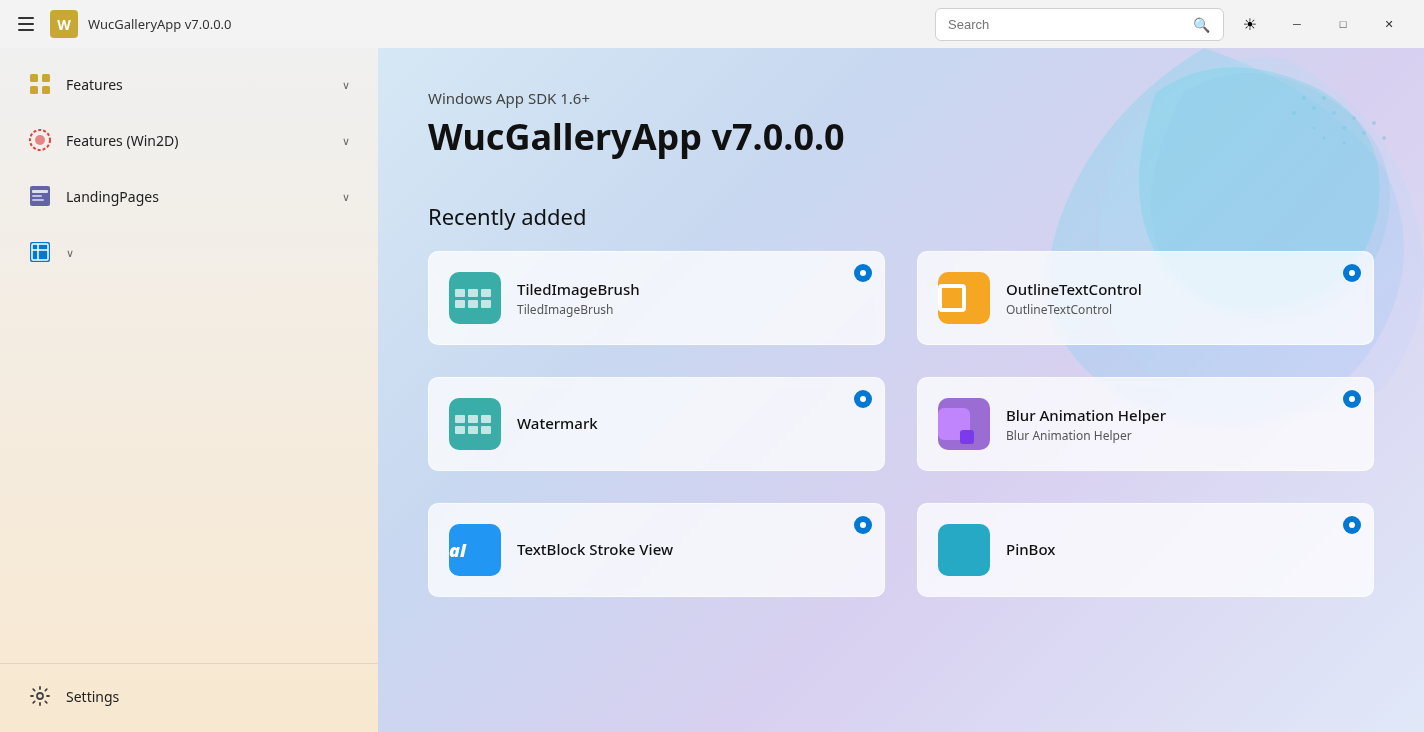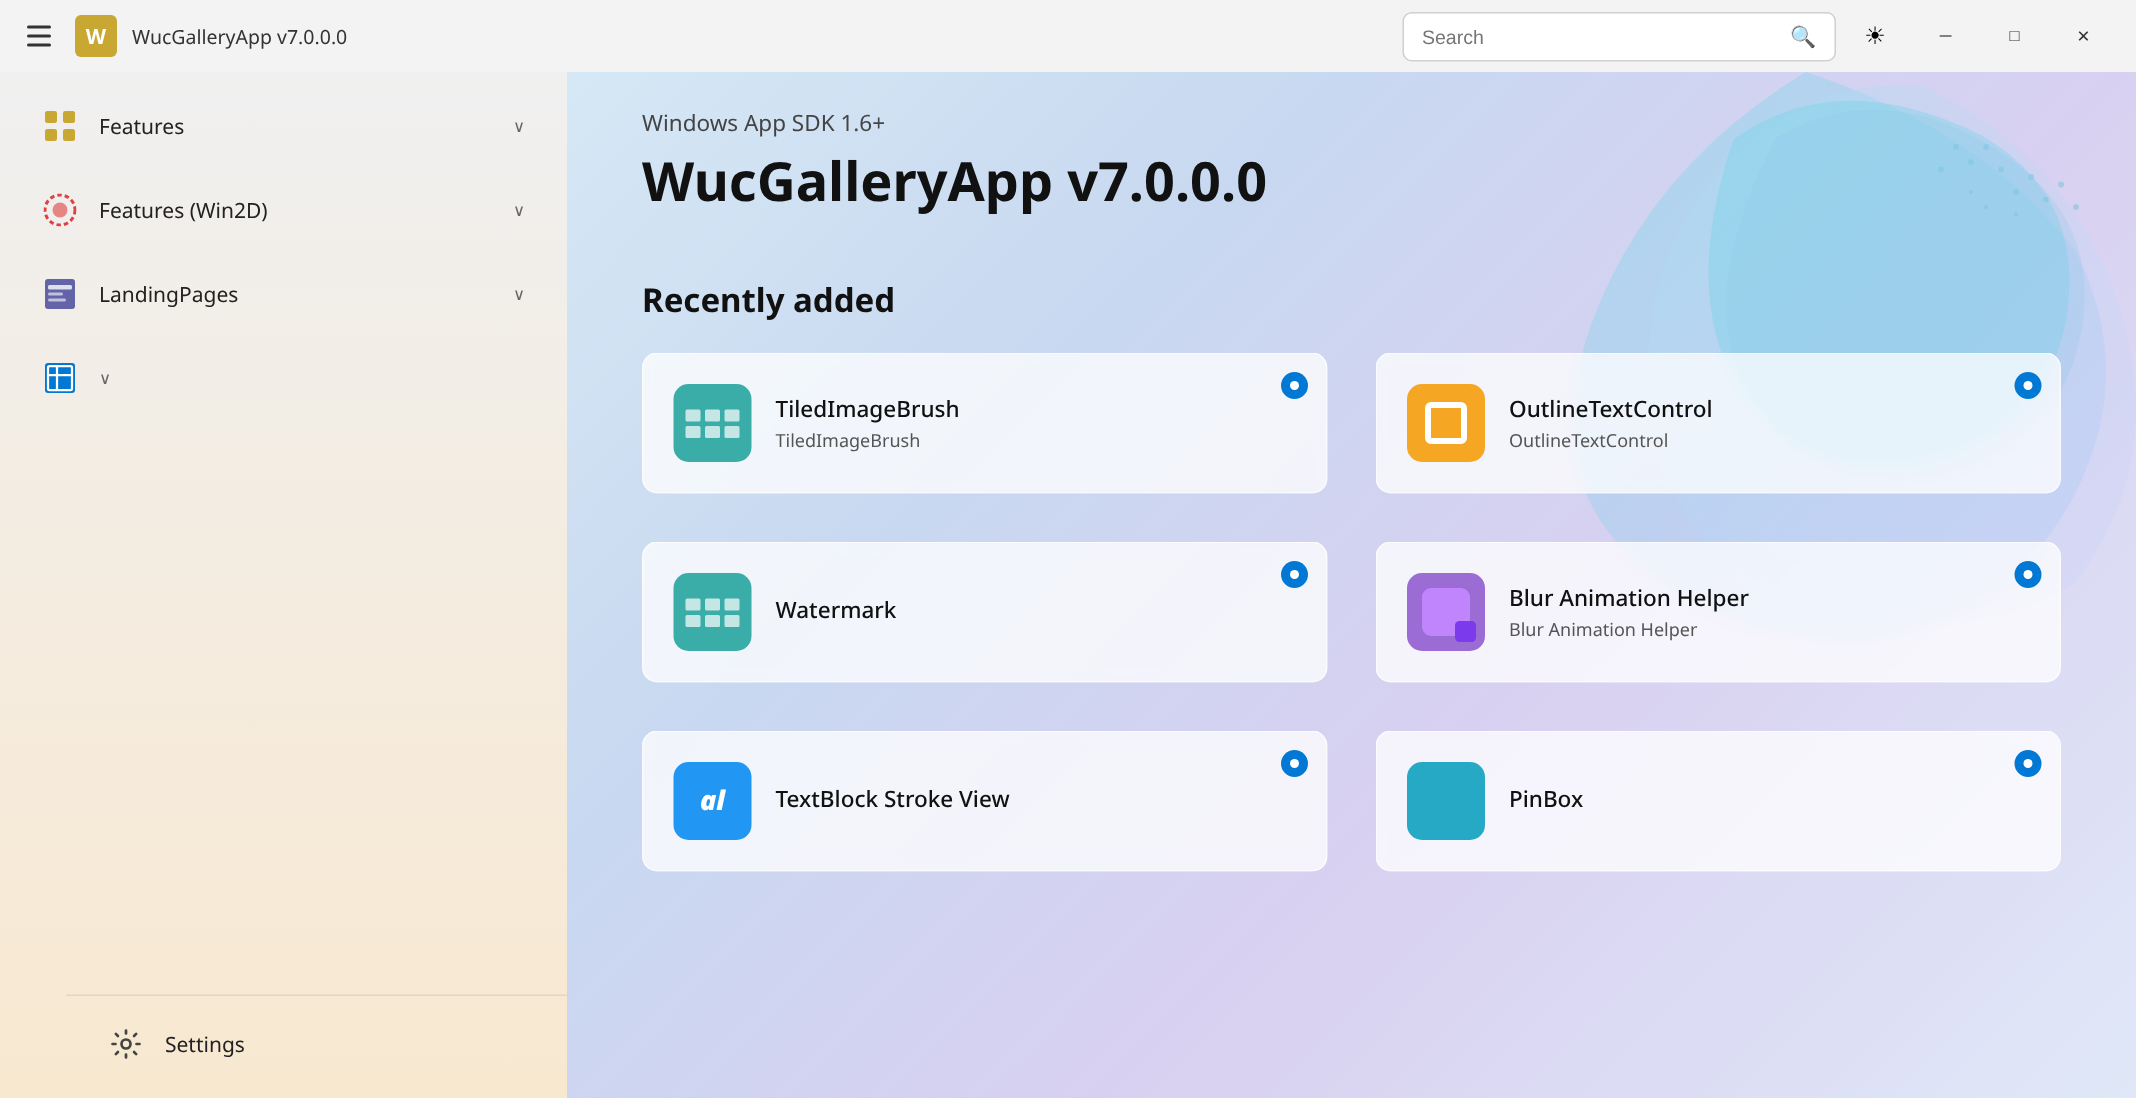--- a/index.html
+++ b/index.html
@@ -154,29 +154,28 @@
       flex: 1;
     }
     .nav-item-chevron {
       font-size: 11px;
       color: #666;
     }
     .sidebar-bottom {
       margin-top: auto;
       border-top: 1px solid rgba(0,0,0,0.08);
       padding-top: 4px;
-      margin-left: 44px;
     }
 
     
     .content {
       flex: 1;
       background: linear-gradient(135deg, #d6e8f5 0%, #c8d8f0 30%, #d8d0f0 60%, #e0e8f8 100%);
       overflow-y: auto;
-      padding: 24px 50px;
+      padding: 40px 50px;
       position: relative;
     }
     .hero-decoration {
       position: absolute;
       top: 0;
       right: 0;
       width: 420px;
       height: 380px;
       overflow: hidden;
       pointer-events: none;
@@ -195,21 +194,21 @@
       color: #444;
       margin-bottom: 4px;
     }
     .app-headline {
       font-size: 36px;
       font-weight: 700;
       color: #111;
     }
     .section-title {
       font-size: 22px;
-      font-weight: 700;
+      font-weight: 400;
       color: #111;
       margin-bottom: 20px;
     }
 
     
     .cards-grid {
       display: grid;
       grid-template-columns: 1fr 1fr;
       gap: 32px;
     }
@@ -224,21 +223,21 @@
       position: relative;
       backdrop-filter: blur(4px);
       border: 1px solid rgba(255,255,255,0.6);
     }
     .card-icon {
       width: 52px;
       height: 52px;
       border-radius: 10px;
       display: flex;
       align-items: center;
-      justify-content: center;
+      justify-content: flex-start;
       flex-shrink: 0;
     }
     .card-icon.tiled {
       background: #3aada8;
     }
     .card-icon.outline {
       background: #f5a623;
     }
     .card-icon.watermark {
       background: #3aada8;

